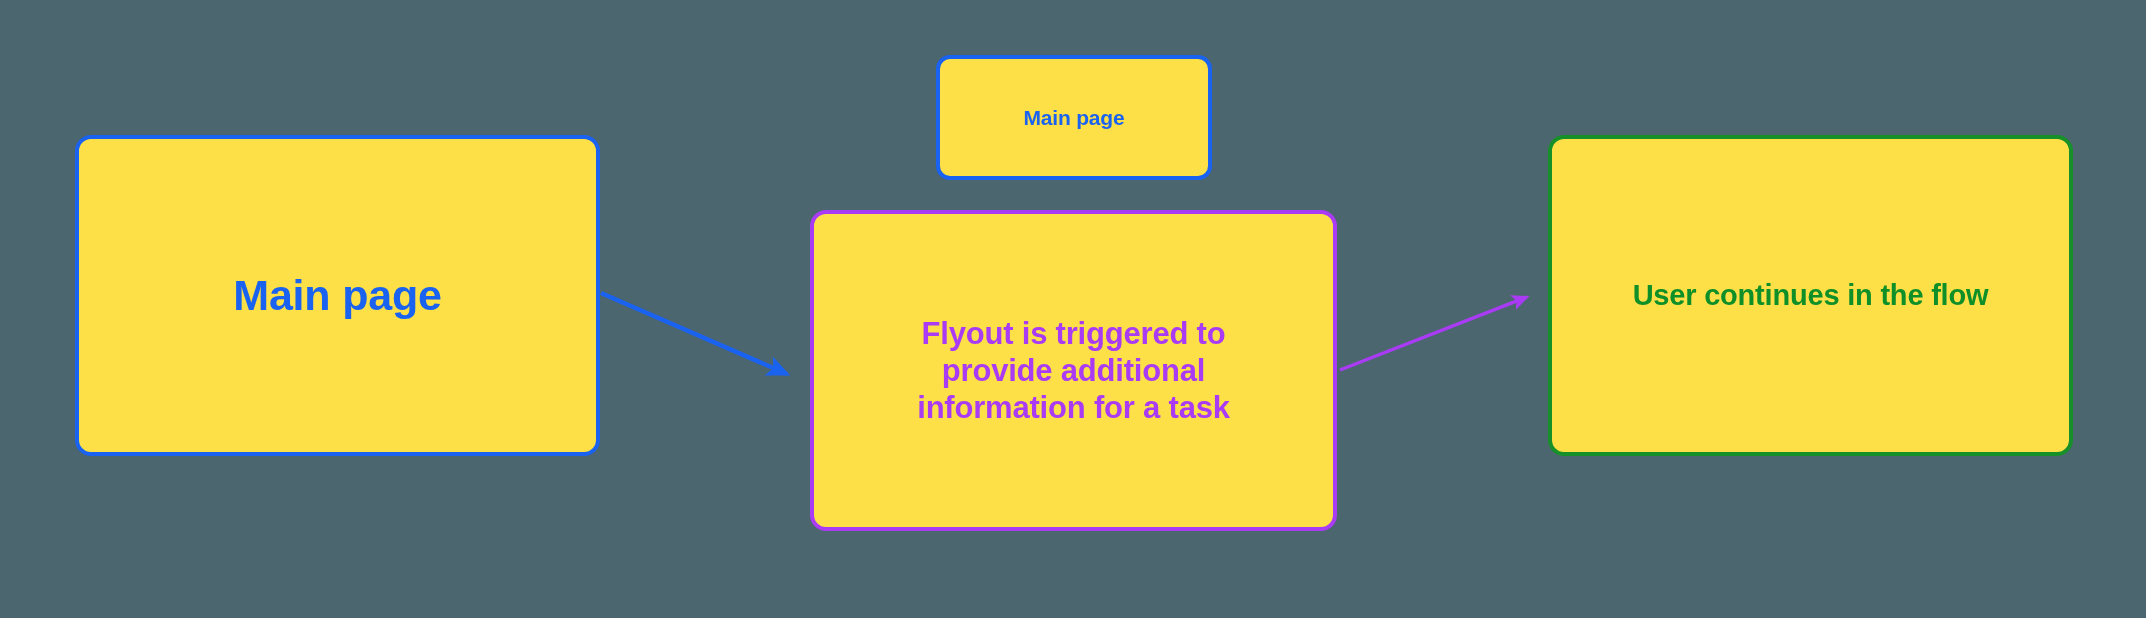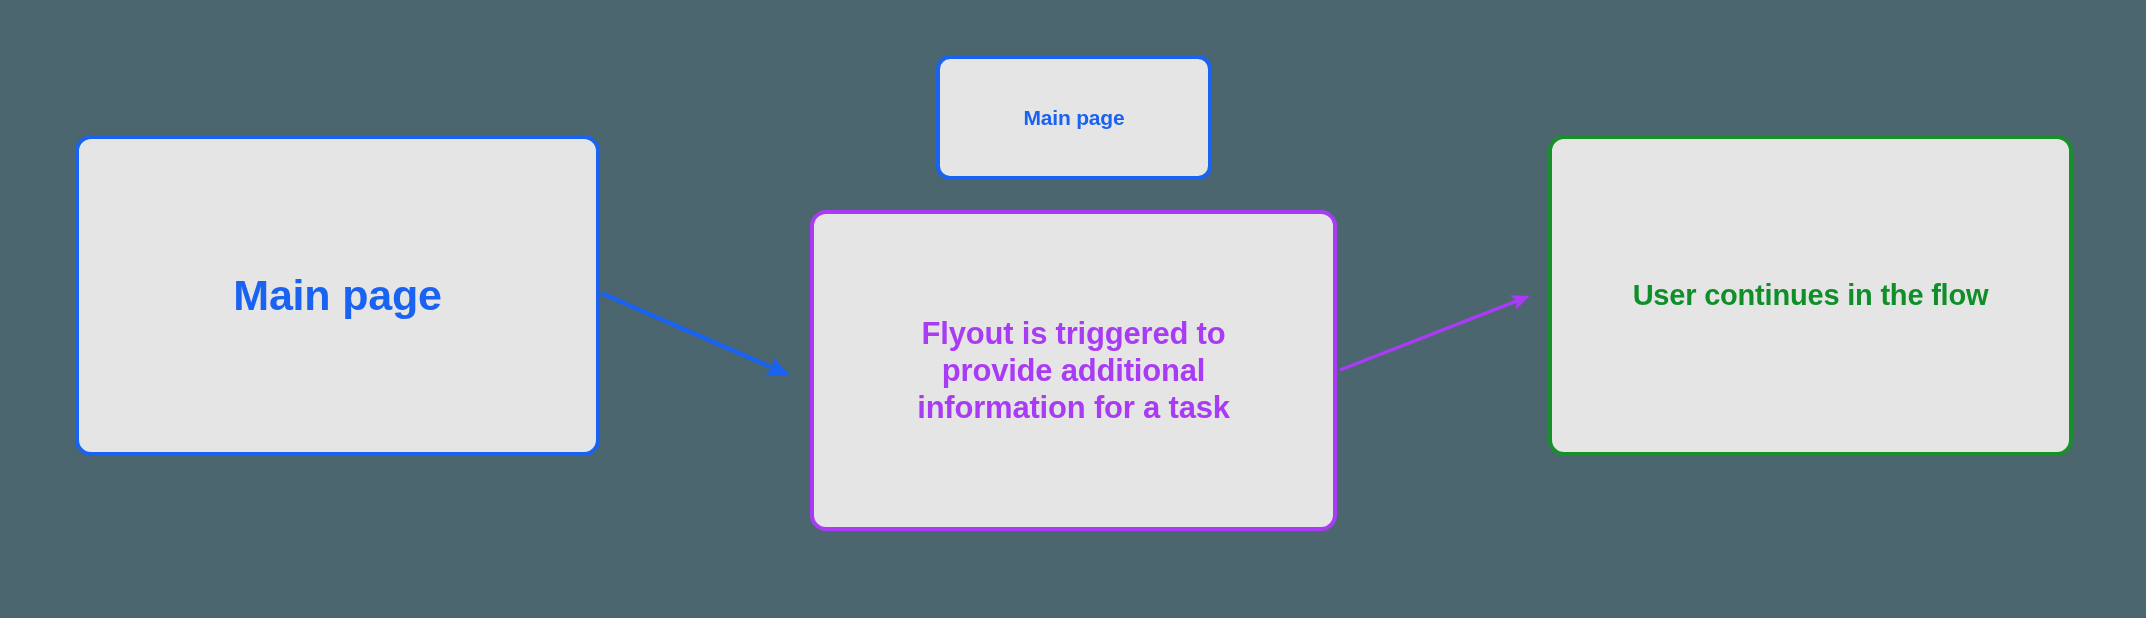--- a/index.html
+++ b/index.html
@@ -11,21 +11,21 @@
   #canvas {
     position: relative;
     width: 2146px;
     height: 618px;
     background: #4c6670;
     overflow: hidden;
     font-family: "Liberation Sans", sans-serif;
   }
   .node {
     position: absolute;
-    background: #e5e5e5;
+    background: #fde047;
     border-style: solid;
     border-width: 4px;
     border-radius: 16px;
     box-sizing: border-box;
     display: flex;
     align-items: center;
     justify-content: center;
     text-align: center;
   }
   .node .label {

